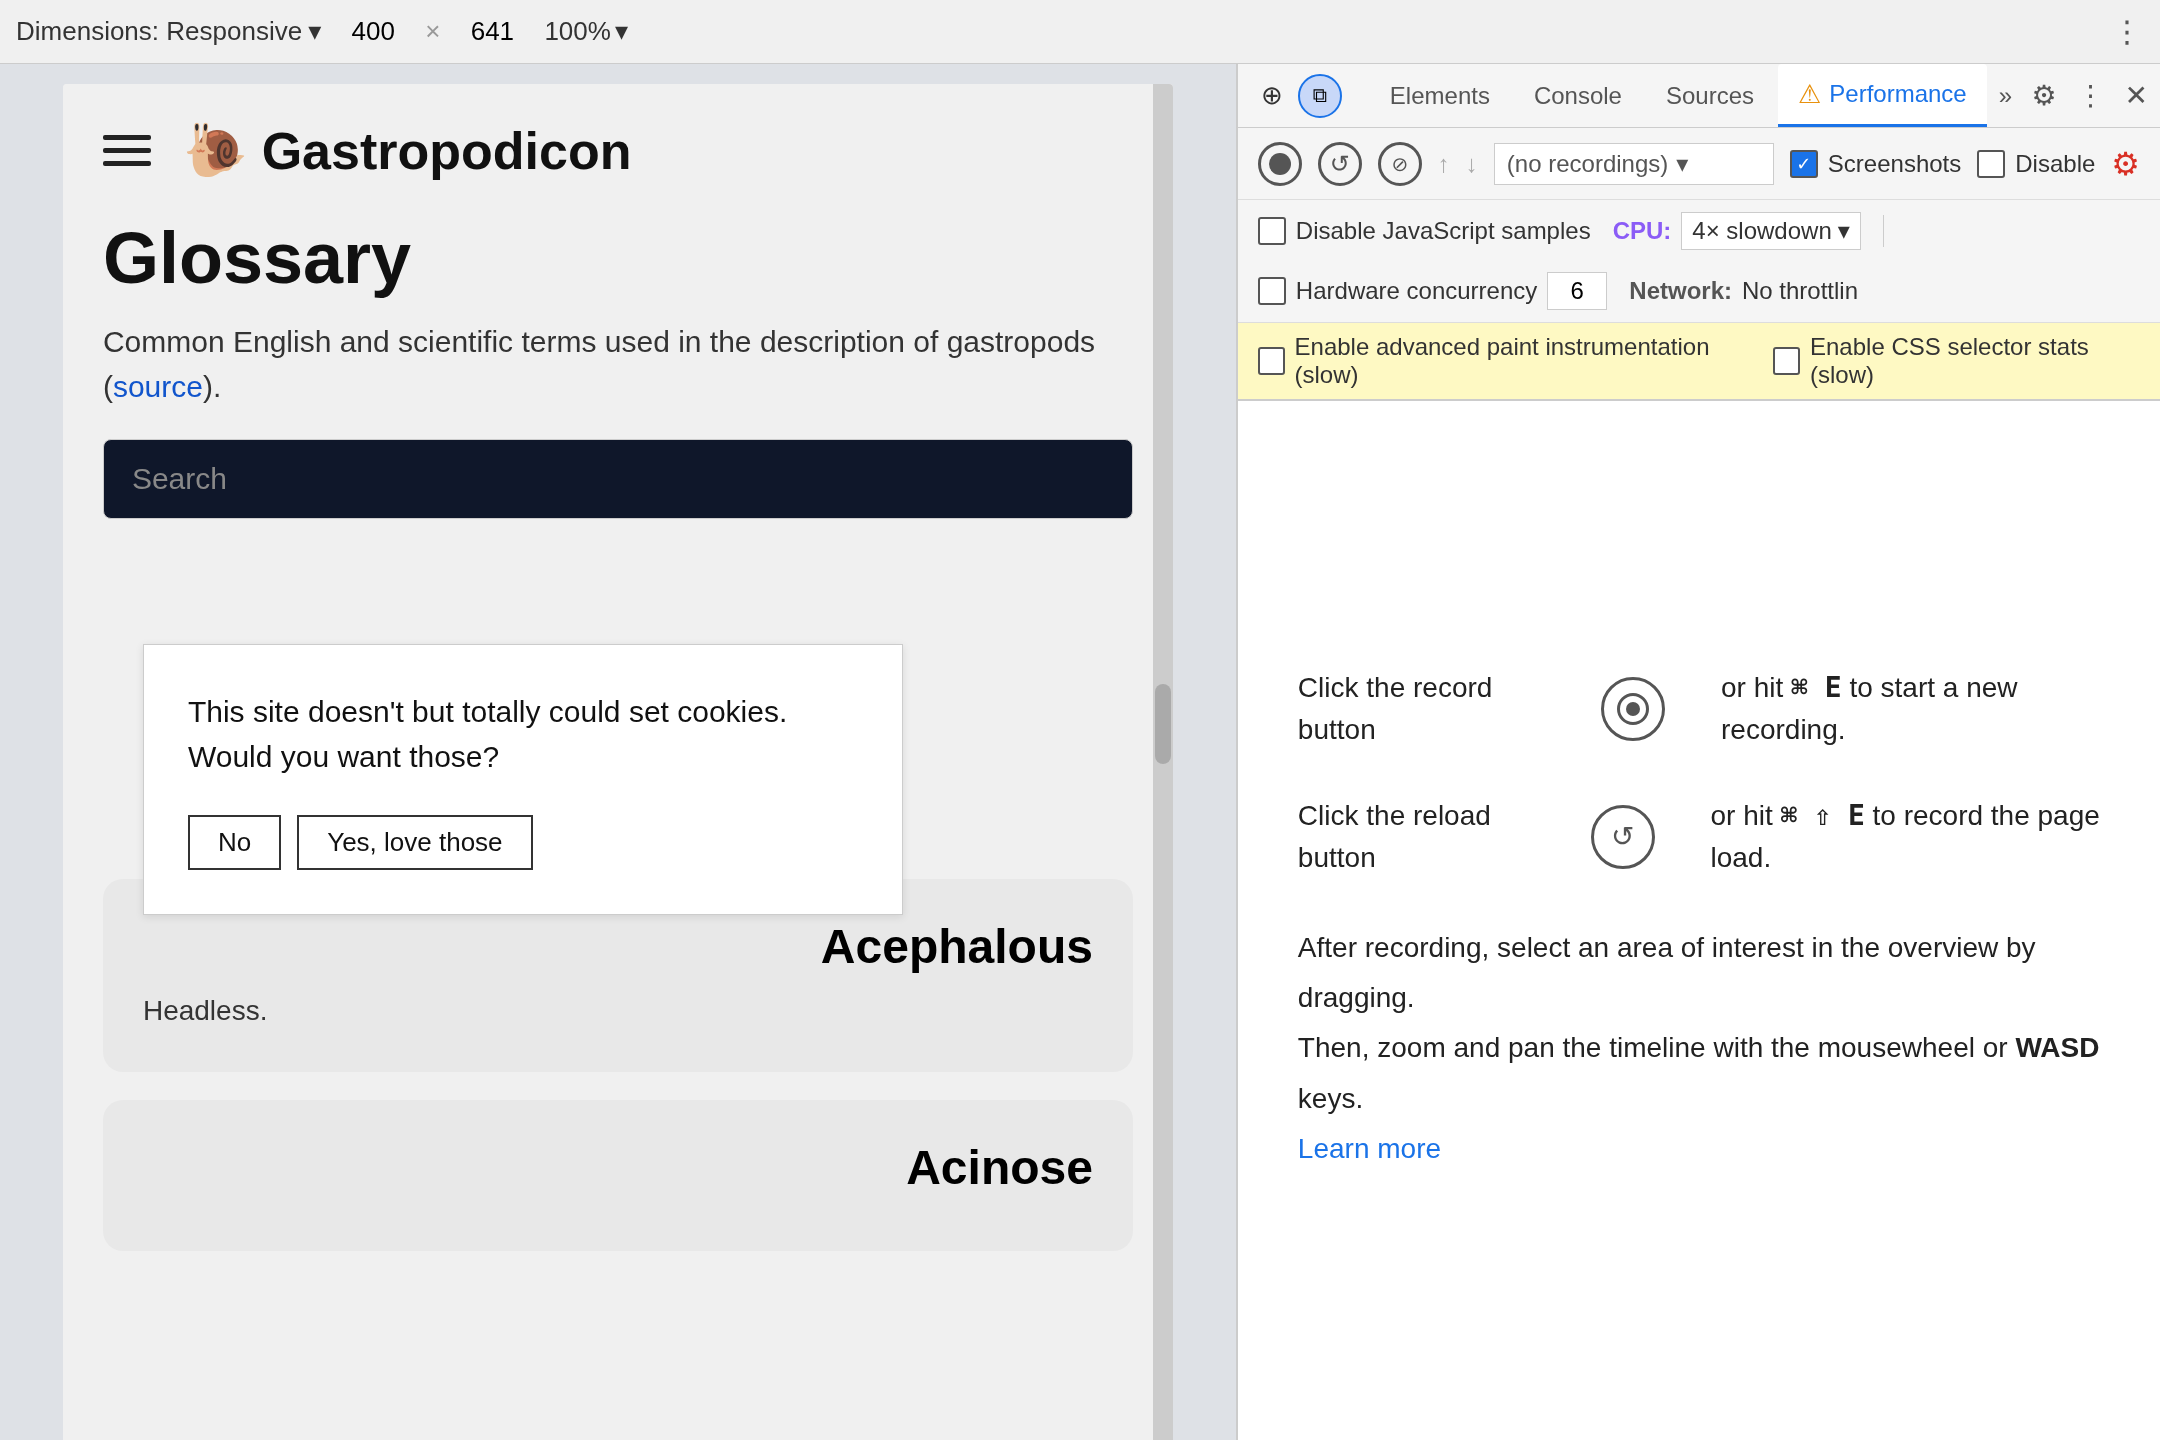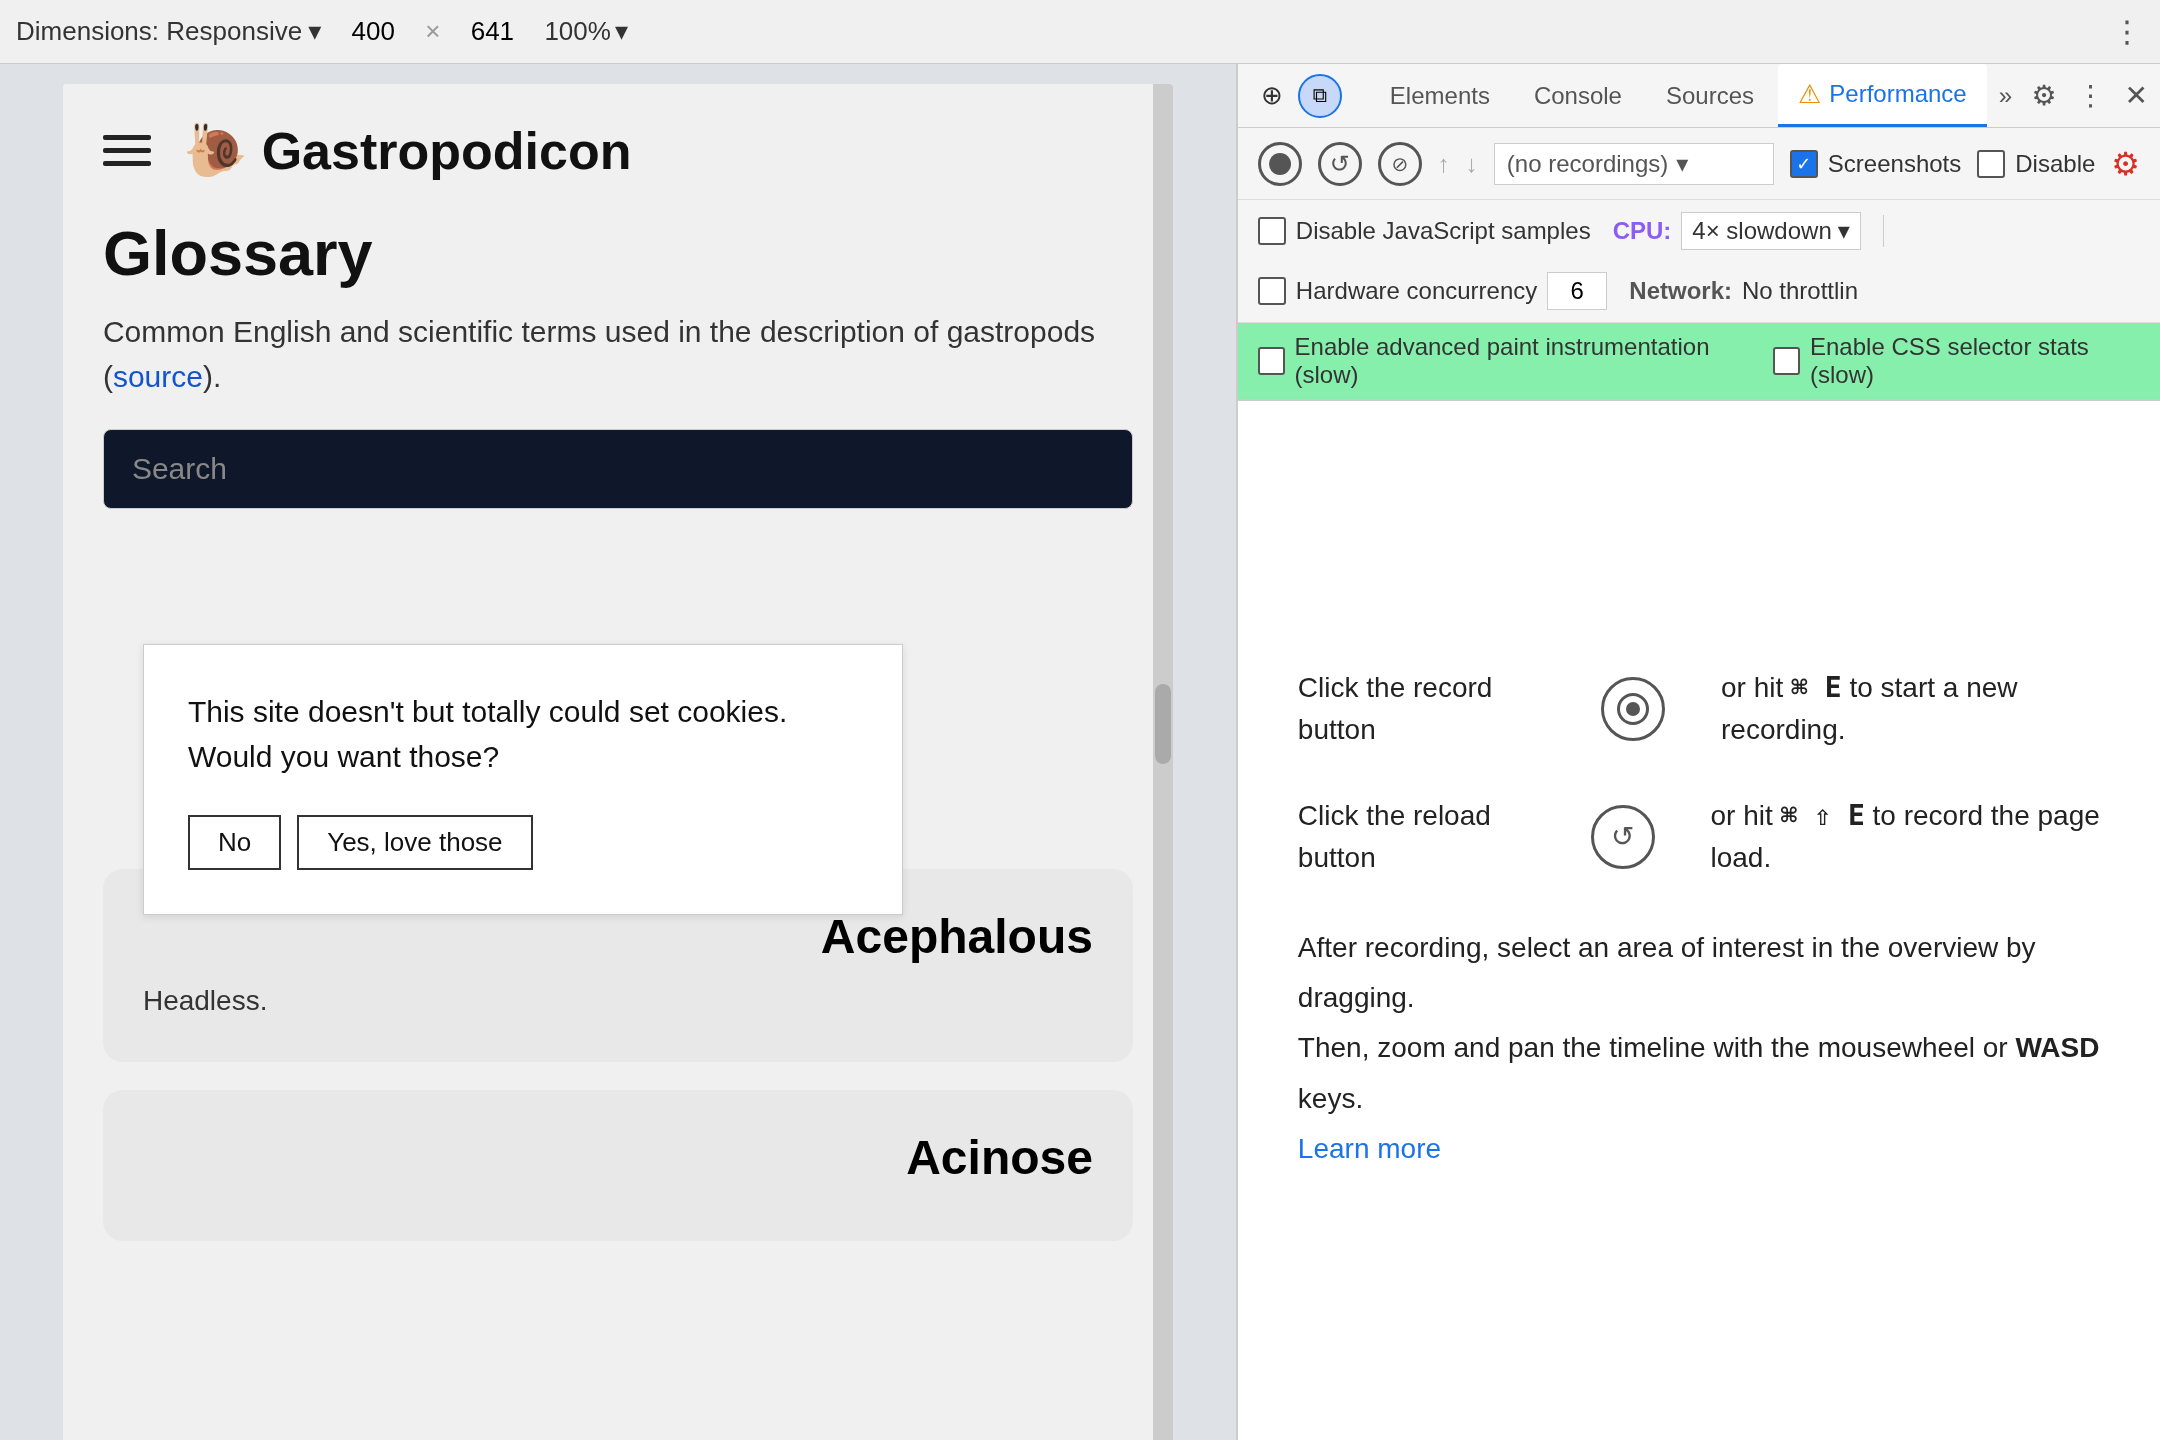--- a/index.html
+++ b/index.html
@@ -111,21 +111,21 @@
       font-weight: 700;
       color: #111;
     }
     .snail-emoji { font-size: 52px; }
 
     .site-body {
       padding: 0 40px;
     }
 
     .glossary-title {
-      font-size: 63px;
+      font-size: 72px;
       font-weight: 800;
       color: #111;
       margin-bottom: 20px;
     }
     .glossary-description {
       font-size: 30px;
       color: #333;
       line-height: 1.5;
       margin-bottom: 30px;
     }
@@ -397,21 +397,21 @@
       padding: 4px 10px;
       font-size: 24px;
       width: 60px;
       text-align: center;
     }
 
     
     .devtools-toolbar-3 {
       display: flex;
       align-items: center;
-      background: #86efac;
+      background: #fef9c3;
       border-bottom: 2px solid #ccc;
       padding: 10px 20px;
       gap: 20px;
       min-height: 60px;
     }
 
     
     .devtools-main {
       flex: 1;
       display: flex;

